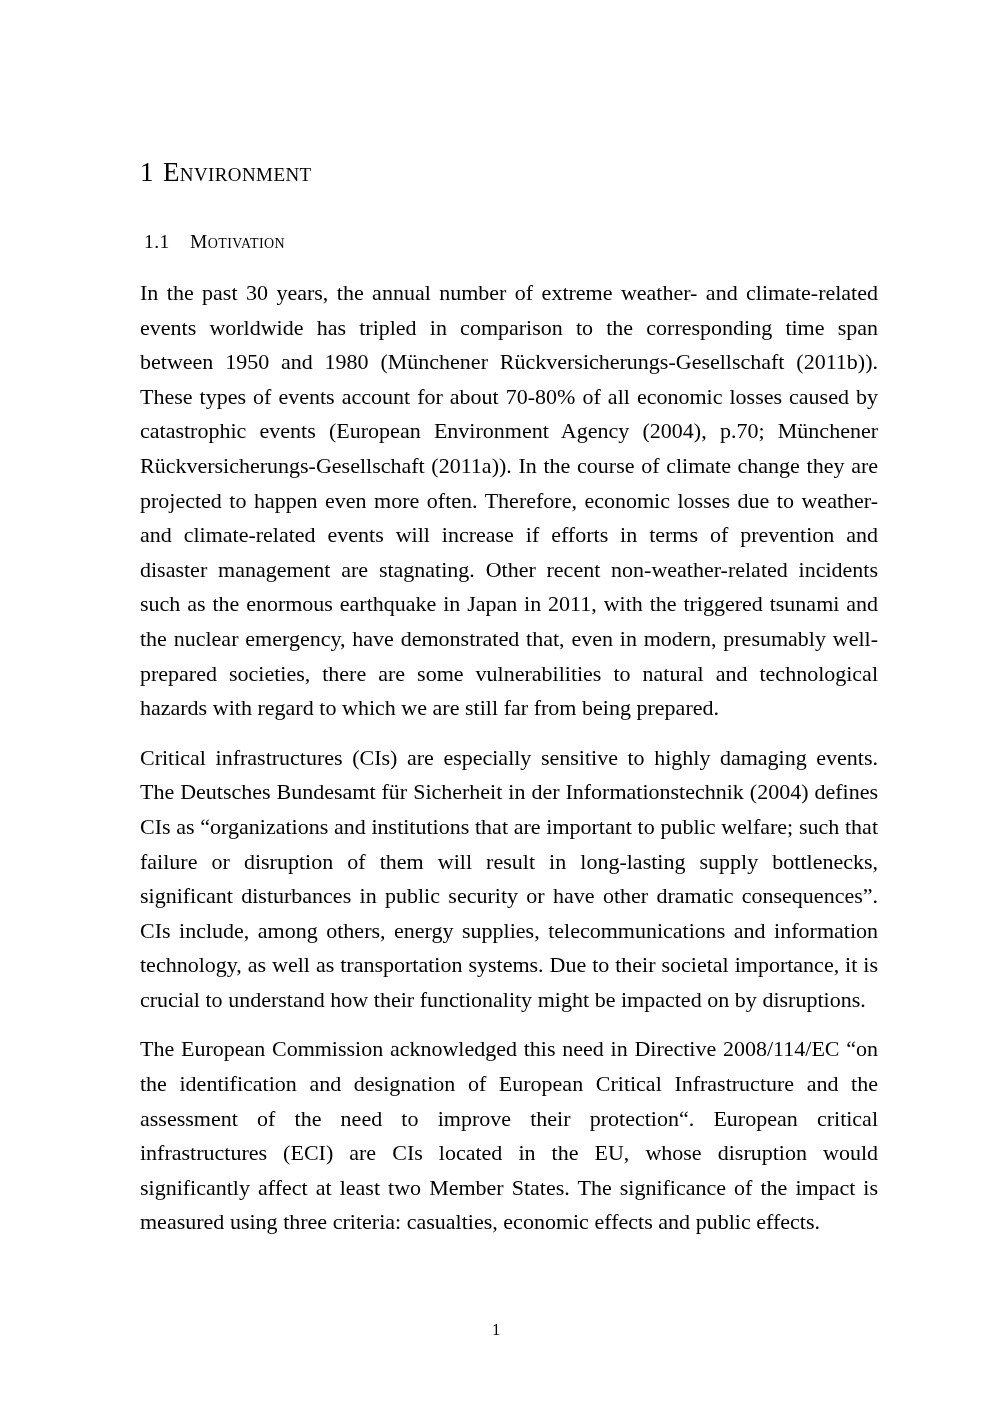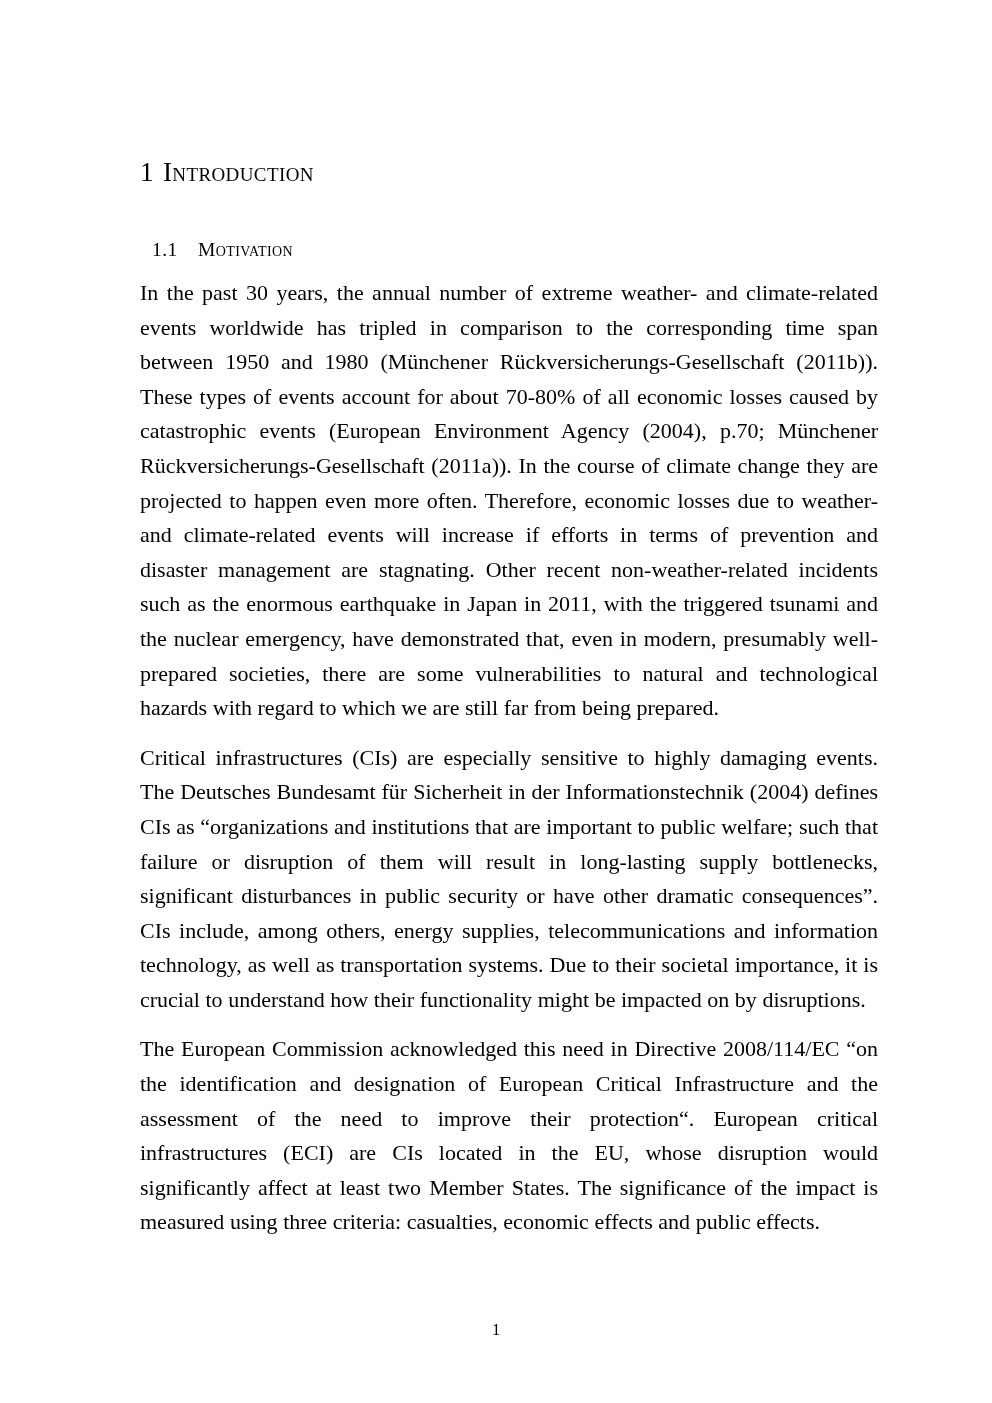--- a/index.html
+++ b/index.html
@@ -49,21 +49,21 @@
   .chapter-heading .num {
     font-variant: normal;
     margin-right: 9px;
   }
 
   .section-heading {
     font-size: 19.5px;
     font-weight: normal;
     font-variant: small-caps;
     letter-spacing: 0.4px;
-    margin: 12px;
+    margin: 4px;
     padding: 0;
     position: absolute;
     top: 226px;
     left: 0;
     white-space: nowrap;
     line-height: 1.2;
   }
   .section-heading .num {
     font-variant: normal;
     display: inline-block;
@@ -105,21 +105,21 @@
   }
 </style>
 </head>
 <body>
 
 <div class="page">
 
   <div class="content">
 
     <h1 class="chapter-heading">
-      <span class="num">1</span><span class="ttl">Introduction</span>
+      <span class="num">1</span><span class="ttl">Environment</span>
     </h1>
 
     <h2 class="section-heading">
       <span class="num">1.1</span><span class="ttl">Motivation</span>
     </h2>
 
     <div class="body-block">
       <p class="para">In the past 30 years, the annual number of extreme weather- and climate-related events worldwide has tripled in comparison to the corresponding time span between 1950 and 1980 (Münchener Rückversicherungs-Gesellschaft (2011b)). These types of events account for about 70-80% of all economic losses caused by catastrophic events (European Environment Agency (2004), p.70; Münchener Rückversicherungs-Gesellschaft (2011a)). In the course of climate change they are projected to happen even more often. Therefore, economic losses due to weather- and climate-related events will increase if efforts in terms of prevention and disaster management are stagnating. Other recent non-weather-related incidents such as the enormous earthquake in Japan in 2011, with the triggered tsunami and the nuclear emergency, have demonstrated that, even in modern, presumably well-prepared societies, there are some vulnerabilities to natural and technological hazards with regard to which we are still far from being prepared.</p>
       <p class="para">Critical infrastructures (CIs) are especially sensitive to highly damaging events. The Deutsches Bundesamt für Sicherheit in der Informationstechnik (2004) defines CIs as “organizations and institutions that are important to public welfare; such that failure or disruption of them will result in long-lasting supply bottlenecks, significant disturbances in public security or have other dramatic consequences”. CIs include, among others, energy supplies, telecommunications and information technology, as well as transportation systems. Due to their societal importance, it is crucial to understand how their functionality might be impacted on by disruptions.</p>
       <p class="para">The European Commission acknowledged this need in Directive 2008/114/EC “on the identification and designation of European Critical Infrastructure and the assessment of the need to improve their protection“. European critical infrastructures (ECI) are CIs located in the EU, whose disruption would significantly affect at least two Member States. The significance of the impact is measured using three criteria: casualties, economic effects and public effects.</p>

